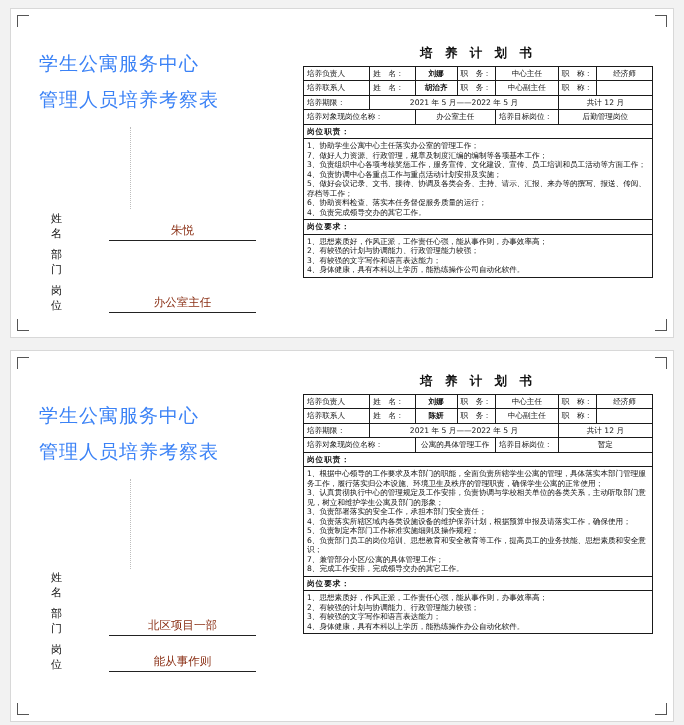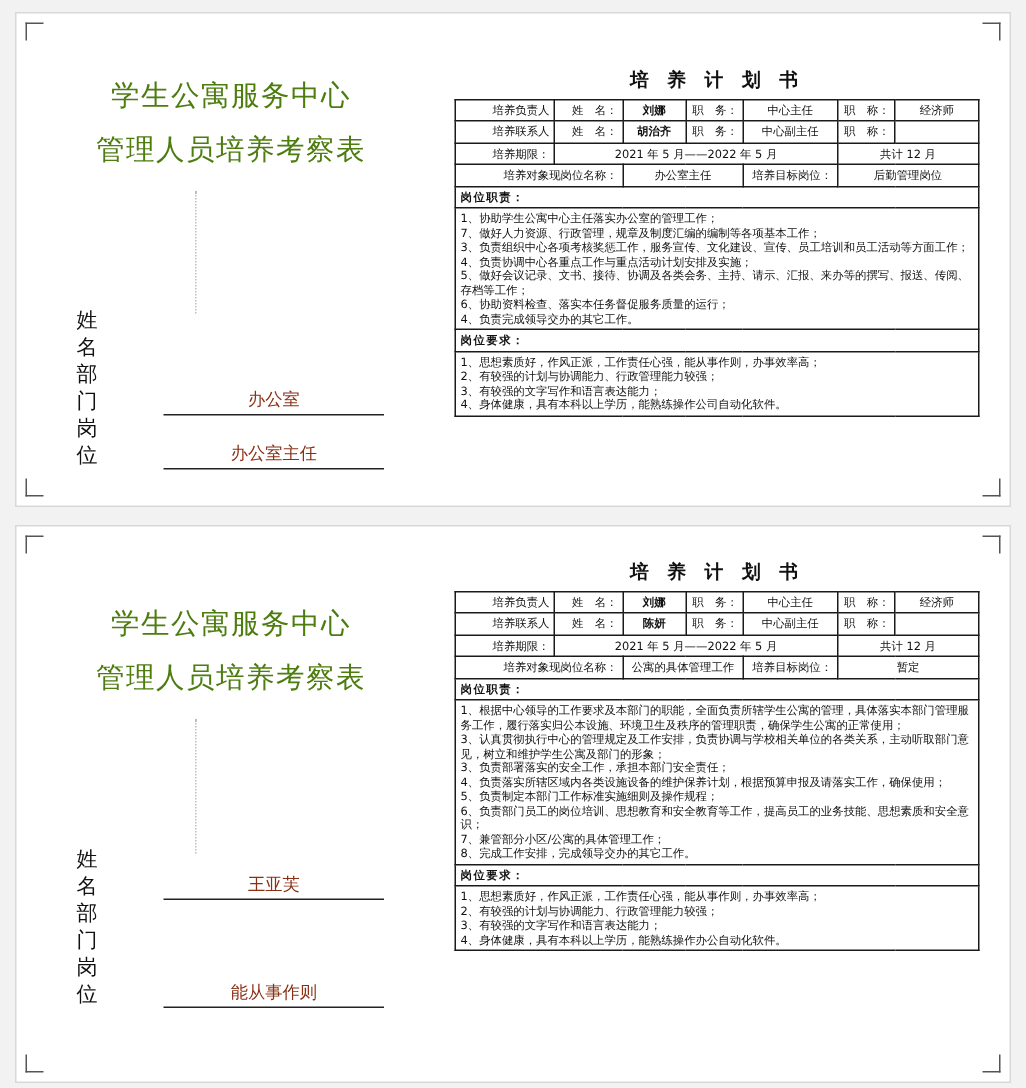--- a/index.html
+++ b/index.html
@@ -9,35 +9,35 @@
   #page2{width:664px;height:372px;margin:12px auto 0 auto;}
   
   .crop{position:absolute;width:11px;height:11px;}
   .crop.tl{border-left:1px solid #555;border-top:1px solid #555;}
   .crop.tr{border-right:1px solid #555;border-top:1px solid #555;}
   .crop.bl{border-left:1px solid #555;border-bottom:1px solid #555;}
   .crop.br{border-right:1px solid #555;border-bottom:1px solid #555;}
 
   
   .cover{position:absolute;left:0;top:0;width:278px;height:100%;}
-  .cover-title{font-family:"DejaVu Serif","Liberation Serif",serif;font-size:19px;color:#4d7c0f;letter-spacing:1px;text-align:center;}
+  .cover-title{font-family:"DejaVu Serif","Liberation Serif",serif;font-size:19px;color:#3b82f6;letter-spacing:1px;text-align:left;}
   .cover-title.l1{position:absolute;left:28px;top:42px;width:230px;}
   .cover-title.l2{position:absolute;left:28px;top:78px;width:230px;}
   .cover-fields{position:absolute;left:40px;width:205px;}
   .fieldrow{display:flex;align-items:flex-end;height:27px;margin-bottom:9px;}
-  .fieldlabel{width:58px;font-size:14px;color:#111;letter-spacing:5px;font-family:"DejaVu Serif","Liberation Serif",serif;}
+  .fieldlabel{width:58px;font-size:11px;color:#111;letter-spacing:5px;font-family:"DejaVu Serif","Liberation Serif",serif;}
   .fieldvalue{flex:1;border-bottom:1px solid #222;text-align:center;font-size:11.5px;color:#8a2f14;font-family:"DejaVu Serif","Liberation Serif",serif;padding-bottom:2px;}
   .vline{position:absolute;width:0;border-left:1px dotted #bdbdbd;}
 
   
   .form{position:absolute;box-sizing:border-box;}
   .form-title{text-align:center;font-size:12.5px;letter-spacing:4px;font-weight:bold;color:#111;font-family:"DejaVu Serif","Liberation Serif",serif;margin-bottom:4px;}
   table.doc{border-collapse:collapse;width:100%;table-layout:fixed;}
   table.doc td{border:1px solid #1a1a1a;font-size:7.6px;color:#111;padding:2px 3px;line-height:1.25;font-family:"DejaVu Sans","Liberation Sans",sans-serif;}
-  td.lbl{text-align:right;white-space:nowrap;}
+  td.lbl{text-align:left;white-space:nowrap;}
   td.val{text-align:center;color:#8a2f14;font-weight:bold;}
   td.valb{text-align:center;color:#111;}
   .sect-h{font-weight:bold;font-size:8.4px;letter-spacing:1px;}
   .body-cell{font-size:7.4px;line-height:1.55;text-align:left;padding:3px 4px;color:#111;margin-left:12px;}
 </style>
 </head>
 <body>
 
 <div class="page" id="page1">
   <div class="crop tl" style="left:6px;top:6px;"></div>
@@ -45,24 +45,24 @@
   <div class="crop bl" style="left:6px;bottom:6px;"></div>
   <div class="crop br" style="right:6px;bottom:6px;"></div>
 
   <div class="cover">
     <div class="cover-title l1">学生公寓服务中心</div>
     <div class="cover-title l2">管理人员培养考察表</div>
     <div class="vline" style="left:119px;top:118px;height:82px;"></div>
     <div class="cover-fields" style="top:205px;">
       <div class="fieldrow">
         <div class="fieldlabel">姓　　名</div>
+        <div class="fieldvalue">朱悦</div>
       </div>
       <div class="fieldrow">
         <div class="fieldlabel">部　　门</div>
-        <div class="fieldvalue">办公室</div>
       </div>
       <div class="fieldrow">
         <div class="fieldlabel">岗　　位</div>
         <div class="fieldvalue">办公室主任</div>
       </div>
     </div>
   </div>
 
   <div class="form" style="left:292px;top:36px;width:350px;">
     <div class="form-title">培 养 计 划 书</div>
@@ -142,24 +142,24 @@
   <div class="crop bl" style="left:6px;bottom:6px;"></div>
   <div class="crop br" style="right:6px;bottom:6px;"></div>
 
   <div class="cover">
     <div class="cover-title l1" style="top:52px;">学生公寓服务中心</div>
     <div class="cover-title l2" style="top:88px;">管理人员培养考察表</div>
     <div class="vline" style="left:119px;top:128px;height:90px;"></div>
     <div class="cover-fields" style="top:222px;">
       <div class="fieldrow">
         <div class="fieldlabel">姓　　名</div>
-        <div class="fieldvalue">王亚芙</div>
       </div>
       <div class="fieldrow">
         <div class="fieldlabel">部　　门</div>
+        <div class="fieldvalue">北区项目一部</div>
       </div>
       <div class="fieldrow">
         <div class="fieldlabel">岗　　位</div>
         <div class="fieldvalue">能从事作则</div>
       </div>
     </div>
   </div>
 
   <div class="form" style="left:292px;top:22px;width:350px;">
     <div class="form-title">培 养 计 划 书</div>

